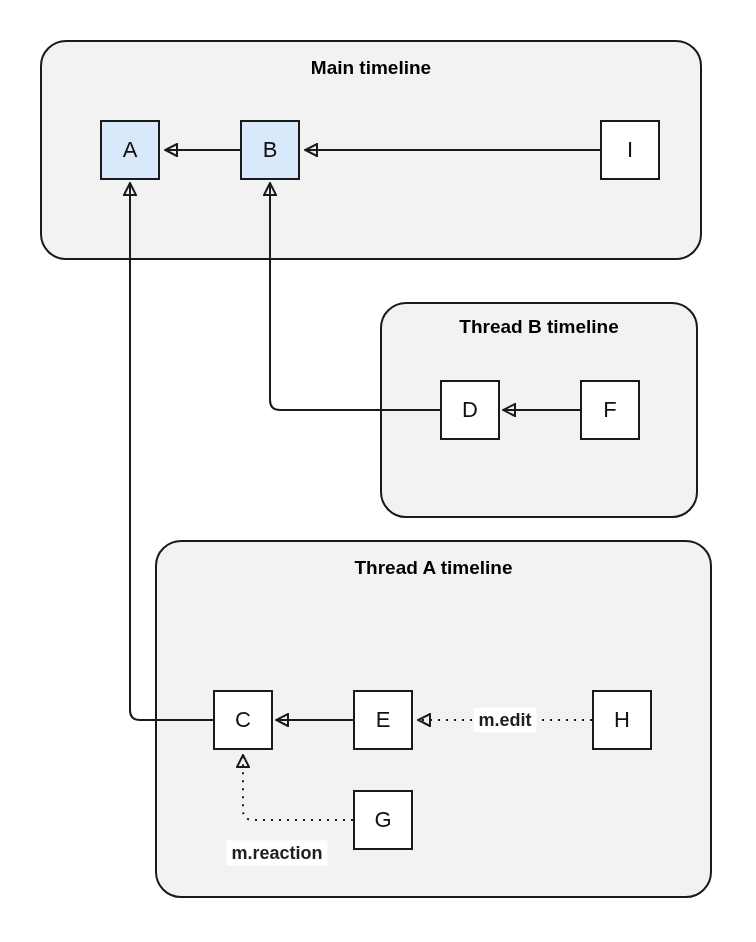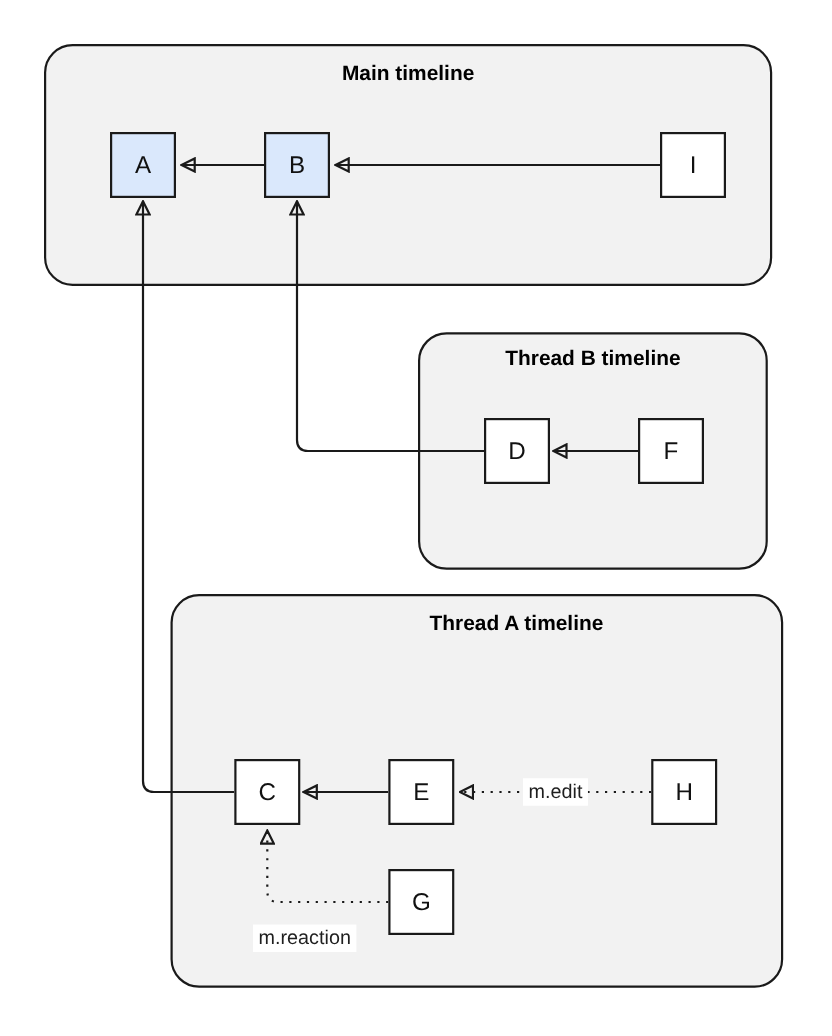--- a/index.html
+++ b/index.html
@@ -53,34 +53,35 @@
   .edge-label {
     position: absolute;
     transform: translate(-50%, -50%);
     background: #ffffff;
     color: #1f1f1f;
     font-size: 18px;
     line-height: 21px;
     padding: 2px 5px;
     white-space: nowrap;
     z-index: 3;
+    font-weight: bold;
   }
 </style>
 </head>
 <body>
 
 <div id="canvas">
 
   <div class="group" style="left:40px; top:40px; width:662px; height:220px;"></div>
   <div class="group" style="left:380px; top:302px; width:318px; height:216px;"></div>
   <div class="group" style="left:155px; top:540px; width:557px; height:358px;"></div>
 
   <div class="group-title" style="left:40px; top:57px; width:662px;">Main timeline</div>
   <div class="group-title" style="left:380px; top:316px; width:318px;">Thread B timeline</div>
-  <div class="group-title" style="left:155px; top:557px; width:557px;margin-left:36px;">Thread A timeline</div>
+  <div class="group-title" style="left:155px; top:557px; width:557px;">Thread A timeline</div>
 
   <svg id="edges" viewBox="0 0 756 942" xmlns="http://www.w3.org/2000/svg">
     <defs>
       <marker id="arrow" viewBox="0 0 14 14" refX="13" refY="7" markerWidth="14" markerHeight="14" orient="auto" markerUnits="userSpaceOnUse">
         <path d="M1,1 L13,7 L1,13 Z" fill="#1a1a1a" stroke="none"></path>
       </marker>
     </defs>
     <path d="M600,150 L305,150" marker-end="url(#arrow)"></path>
     <path d="M240,150 L165,150" marker-end="url(#arrow)"></path>
     <path d="M580,410 L503,410" marker-end="url(#arrow)"></path>

